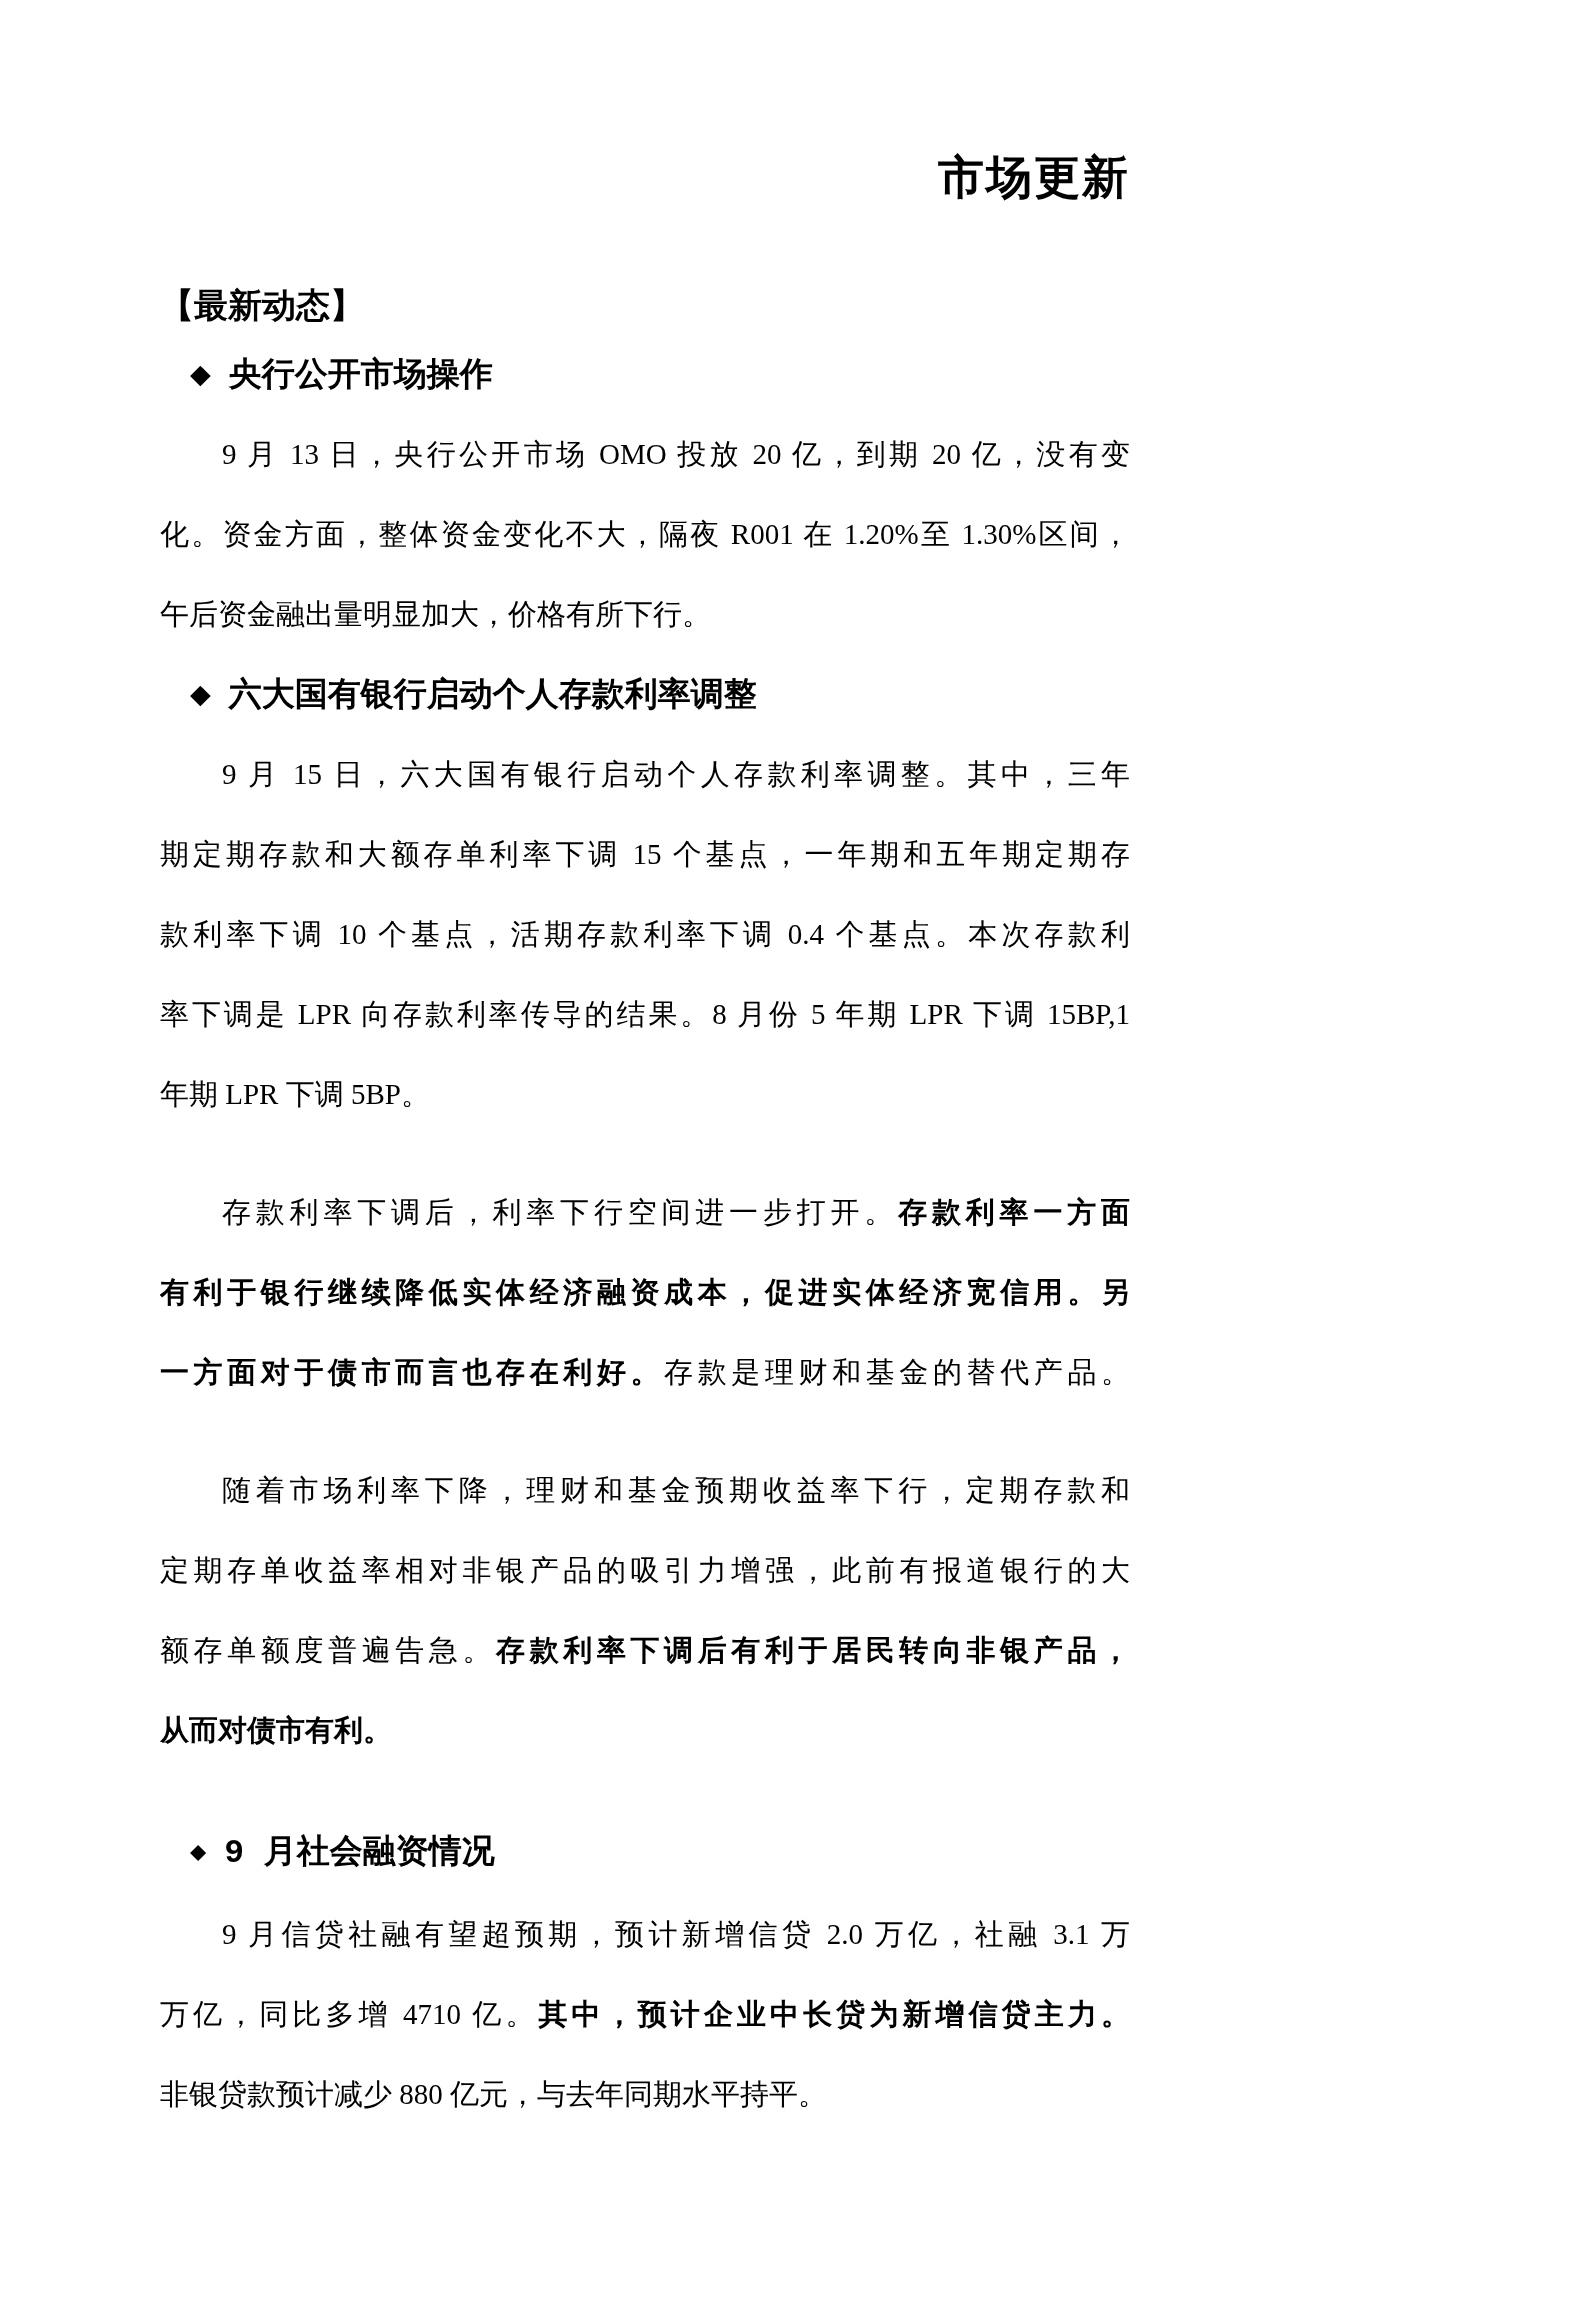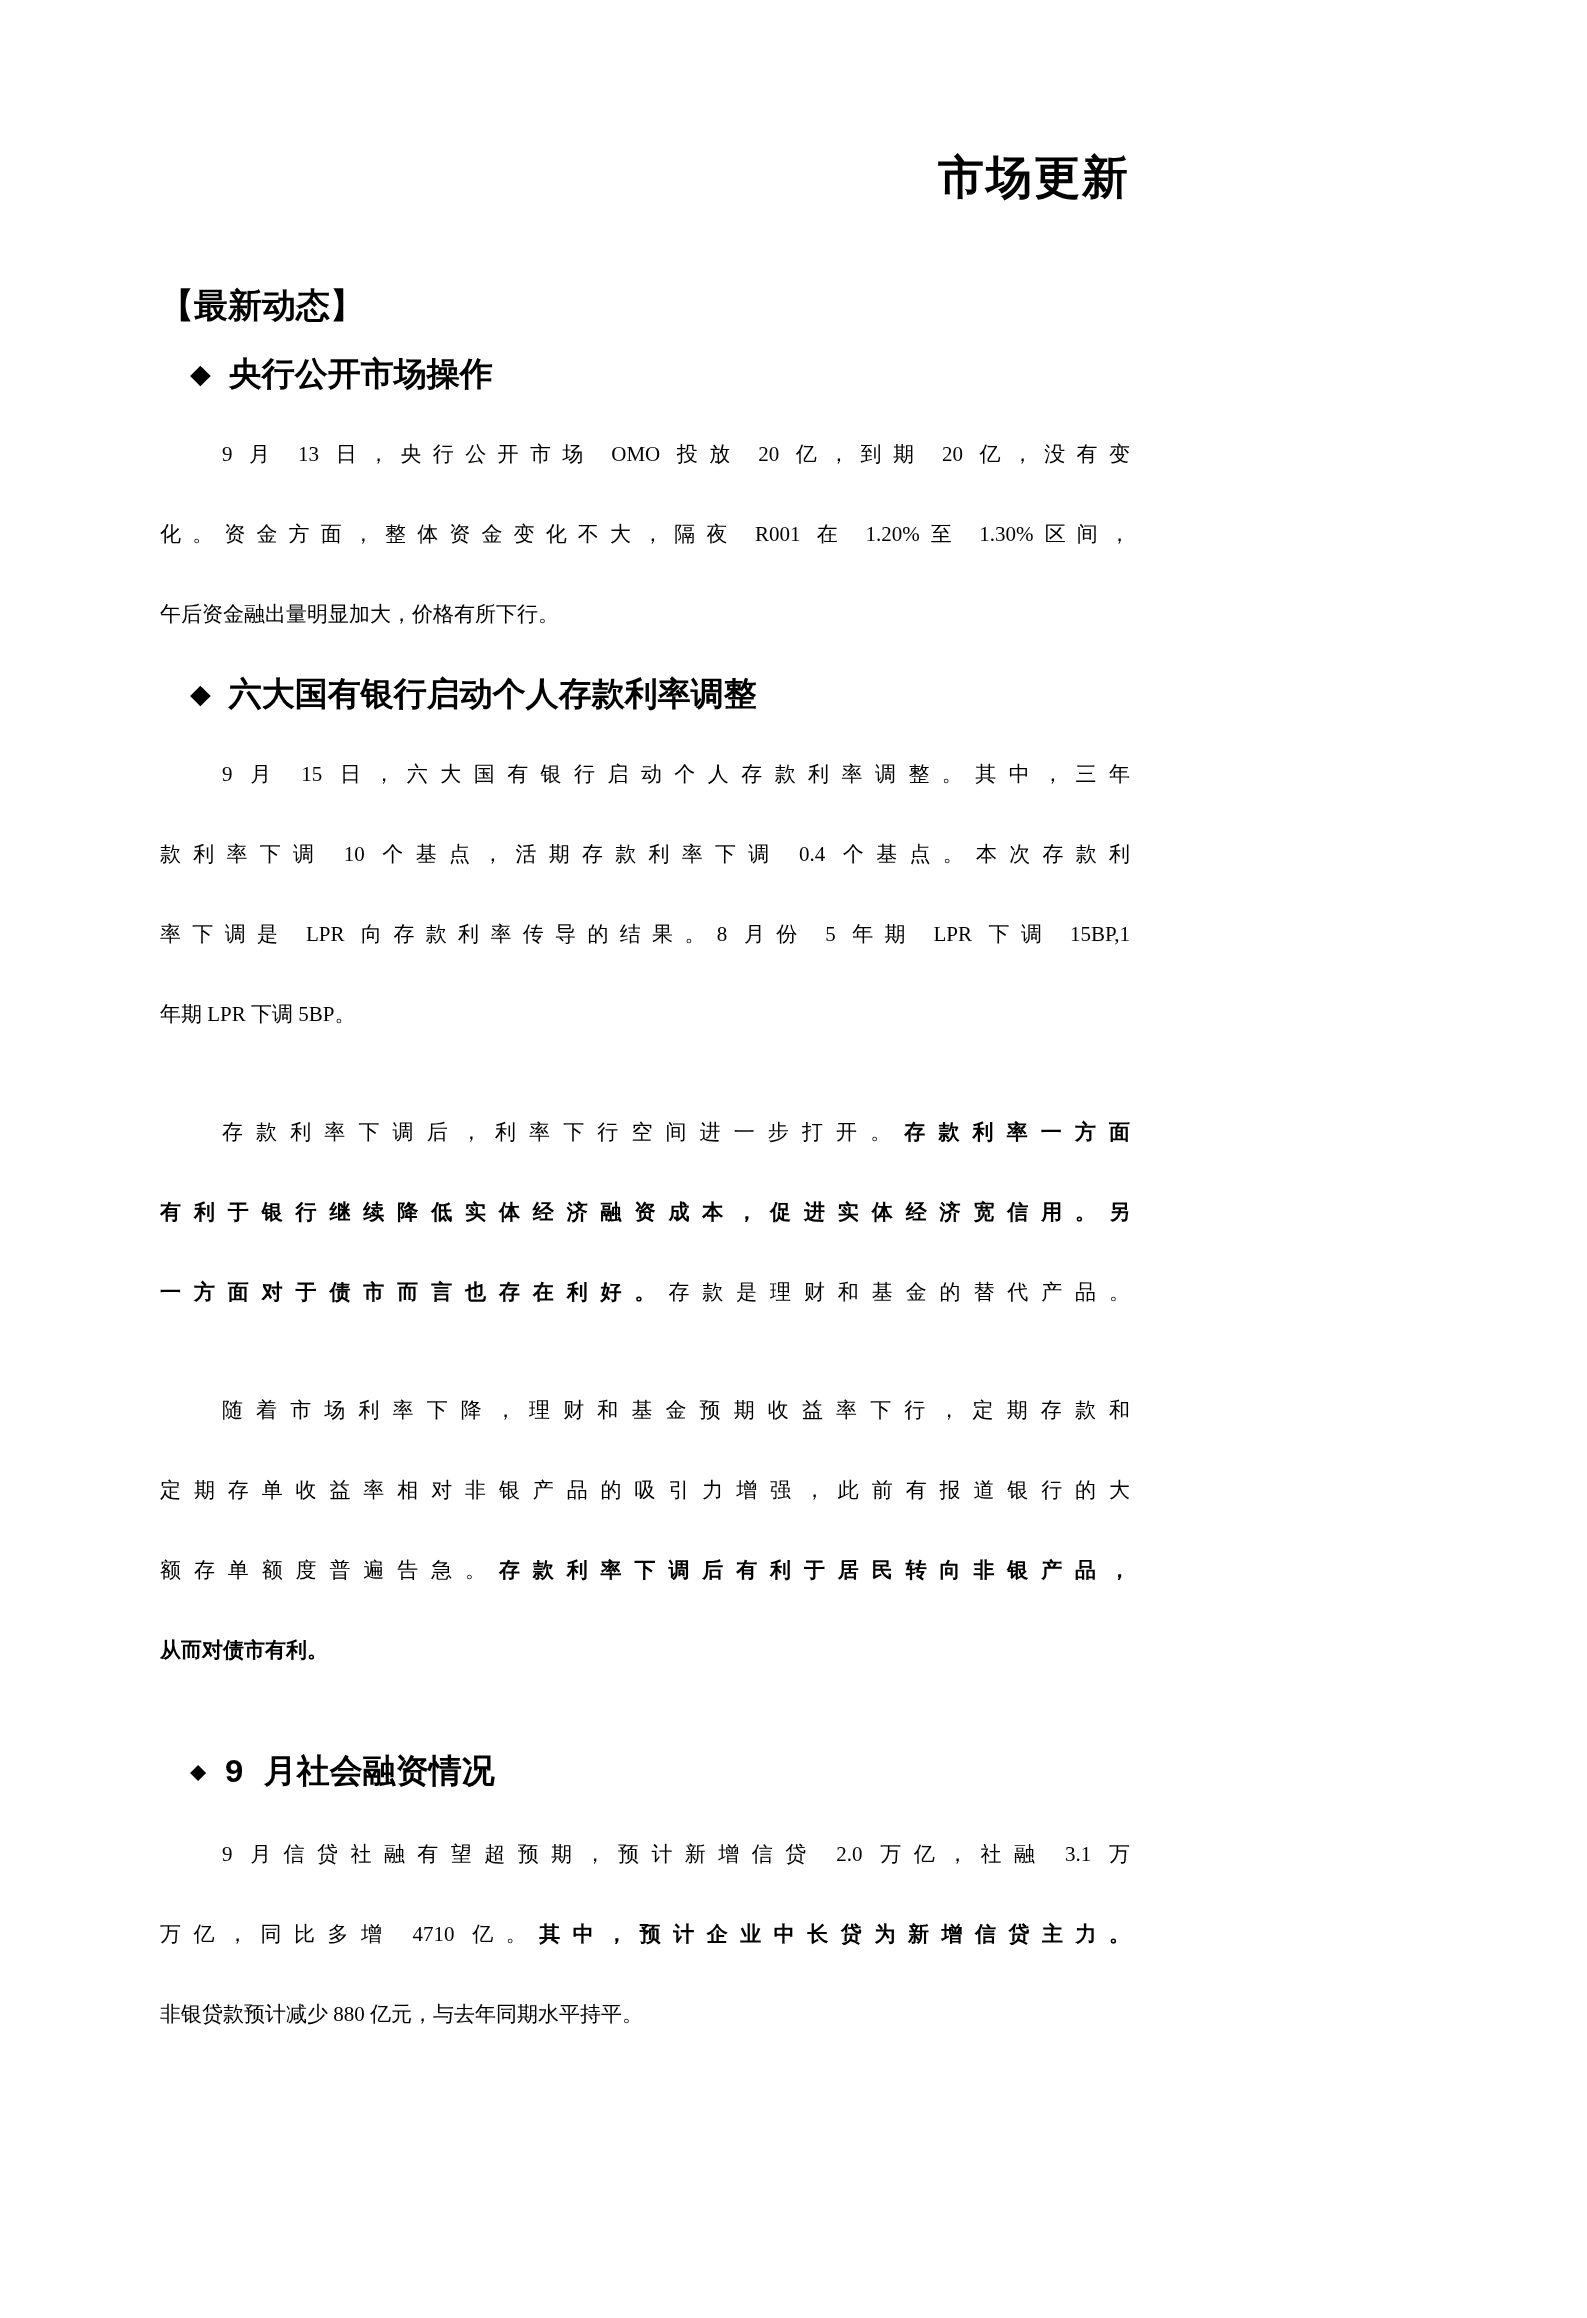--- a/index.html
+++ b/index.html
@@ -41,21 +41,21 @@
   .heading .bullet {
     display: inline-block;
     font-size: 27px;
     margin-right: 18px;
     transform: translateY(-2px);
   }
   .para { margin: 0; }
   .para.spaced { margin-top: 38px; }
   .heading.spaced { margin-top: 44px; font-family: Liberation Mono, monospace; }
   .line {
-    font-size: 21px;
+    font-size: 29px;
     line-height: 80px;
     max-height: 80px;
     overflow: hidden;
     text-align: left;
   }
   .line.fill {
     text-align: justify;
     text-align-last: justify;
   }
   .line.indent { padding-left: 62px; }
@@ -73,20 +73,21 @@
   <div class="doc-body">
       <div class="heading"><span class="bullet">◆</span><span>央行公开市场操作</span></div>
       <div class="para">
         <div class="line indent fill"><span class="seg">9 月 13 日，央行公开市场 OMO 投放 20 亿，到期 20 亿，没有变</span></div>
         <div class="line fill"><span class="seg">化。资金方面，整体资金变化不大，隔夜 R001 在 1.20%至 1.30%区间，</span></div>
         <div class="line"><span class="seg">午后资金融出量明显加大，价格有所下行。</span></div>
       </div>
       <div class="heading"><span class="bullet">◆</span><span>六大国有银行启动个人存款利率调整</span></div>
       <div class="para">
         <div class="line indent fill"><span class="seg">9 月 15 日，六大国有银行启动个人存款利率调整。其中，三年</span></div>
+        <div class="line fill"><span class="seg">期定期存款和大额存单利率下调 15 个基点，一年期和五年期定期存</span></div>
         <div class="line fill"><span class="seg">款利率下调 10 个基点，活期存款利率下调 0.4 个基点。本次存款利</span></div>
         <div class="line fill"><span class="seg">率下调是 LPR 向存款利率传导的结果。8 月份 5 年期 LPR 下调 15BP,1</span></div>
         <div class="line"><span class="seg">年期 LPR 下调 5BP。</span></div>
       </div>
       <div class="para spaced">
         <div class="line indent fill"><span class="seg">存款利率下调后，利率下行空间进一步打开。</span><span class="seg b">存款利率一方面</span></div>
         <div class="line fill"><span class="seg b">有利于银行继续降低实体经济融资成本，促进实体经济宽信用。另</span></div>
         <div class="line fill"><span class="seg b">一方面对于债市而言也存在利好。</span><span class="seg">存款是理财和基金的替代产品。</span></div>
       </div>
       <div class="para spaced">

